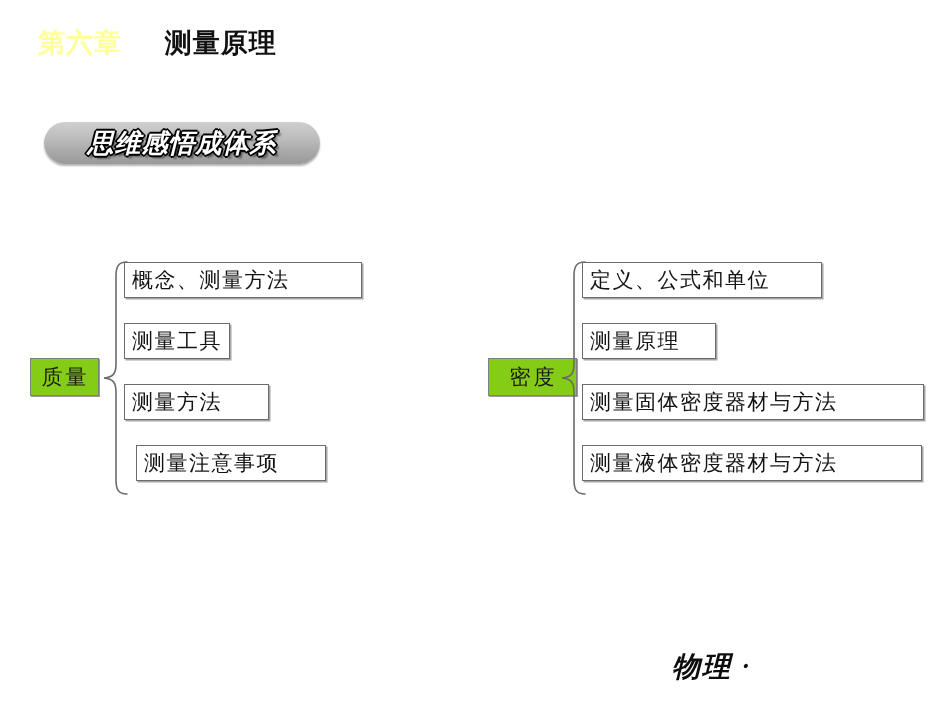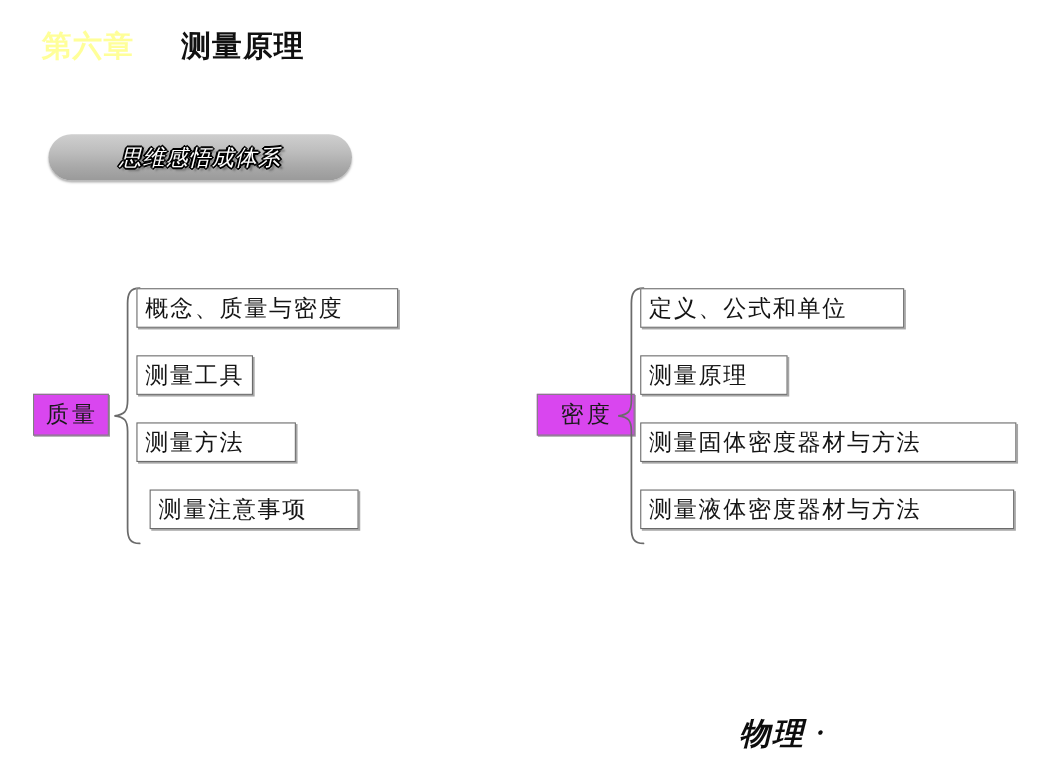--- a/index.html
+++ b/index.html
@@ -46,22 +46,22 @@
     height: 42px;
     border-radius: 21px;
     background: linear-gradient(180deg, #cfcfcf 0%, #bdbdbd 38%, #a8a8a8 72%, #9a9a9a 100%);
     box-shadow: 0 2px 2px rgba(0,0,0,0.30);
     display: flex;
     align-items: center;
     justify-content: center;
   }
   #section-banner .banner-text {
     font-family: "DejaVu Sans", sans-serif;
-    font-size: 20px;
-    font-weight: 400;
+    font-size: 26px;
+    font-weight: 700;
     font-style: italic;
     color: #ffffff;
     letter-spacing: 1px;
     white-space: nowrap;
     text-shadow:
       -1px -1px 0 #000, 1px -1px 0 #000,
       -1px  1px 0 #000, 1px  1px 0 #000,
       -2px  0   0 #000, 2px  0   0 #000,
        0   -2px 0 #000, 0    2px 0 #000,
        3px  3px 2px rgba(0,0,0,0.45);
@@ -71,21 +71,21 @@
   .diagram {
     position: absolute;
   }
   #diagram-mass  { left: 28px;  top: 256px; }
   #diagram-dens  { left: 486px; top: 256px; }
 
   .root-box {
     position: absolute;
     border: 1px solid #808080;
     box-shadow: 1px 1px 0 #9a9a9a;
-    background: #d946ef;
+    background: #84cc16;
     display: flex;
     align-items: center;
     justify-content: center;
     font-family: "DejaVu Serif", serif;
     font-size: 21px;
     color: #1a1a1a;
     letter-spacing: 3px;
     padding: 3px 7px 4px 9px;
     box-sizing: border-box;
     white-space: nowrap;
@@ -147,21 +147,21 @@
 </div>
 
 <div class="diagram" id="diagram-mass">
 
   <div class="root-box" style="left:2px; top:102px; width:69px; height:38px;">质量</div>
 
   <svg class="brace" style="left:72px; top:4px;" width="30" height="236" viewBox="0 0 30 236">
     <path d="M27 2 C18 2 16 7 16 16 L16 104 C16 114 13 117 4 118 C13 119 16 122 16 132 L16 220 C16 229 18 234 27 234" fill="none" stroke="#6b6b6b" stroke-width="1.6" stroke-linecap="round"></path>
   </svg>
 
-  <div class="leaf-box" style="left:96px; top:6px;  width:238px;">概念、质量与密度</div>
+  <div class="leaf-box" style="left:96px; top:6px;  width:238px;">概念、测量方法</div>
   <div class="leaf-box" style="left:96px; top:67px; width:106px;">测量工具</div>
   <div class="leaf-box" style="left:96px; top:128px; width:145px;">测量方法</div>
   <div class="leaf-box" style="left:108px; top:189px; width:190px;">测量注意事项</div>
 </div>
 
 <div class="diagram" id="diagram-dens">
 
   <div class="root-box" style="left:2px; top:102px; width:89px; height:38px;">密度</div>
 
   <svg class="brace" style="left:72px; top:4px;" width="30" height="236" viewBox="0 0 30 236">

